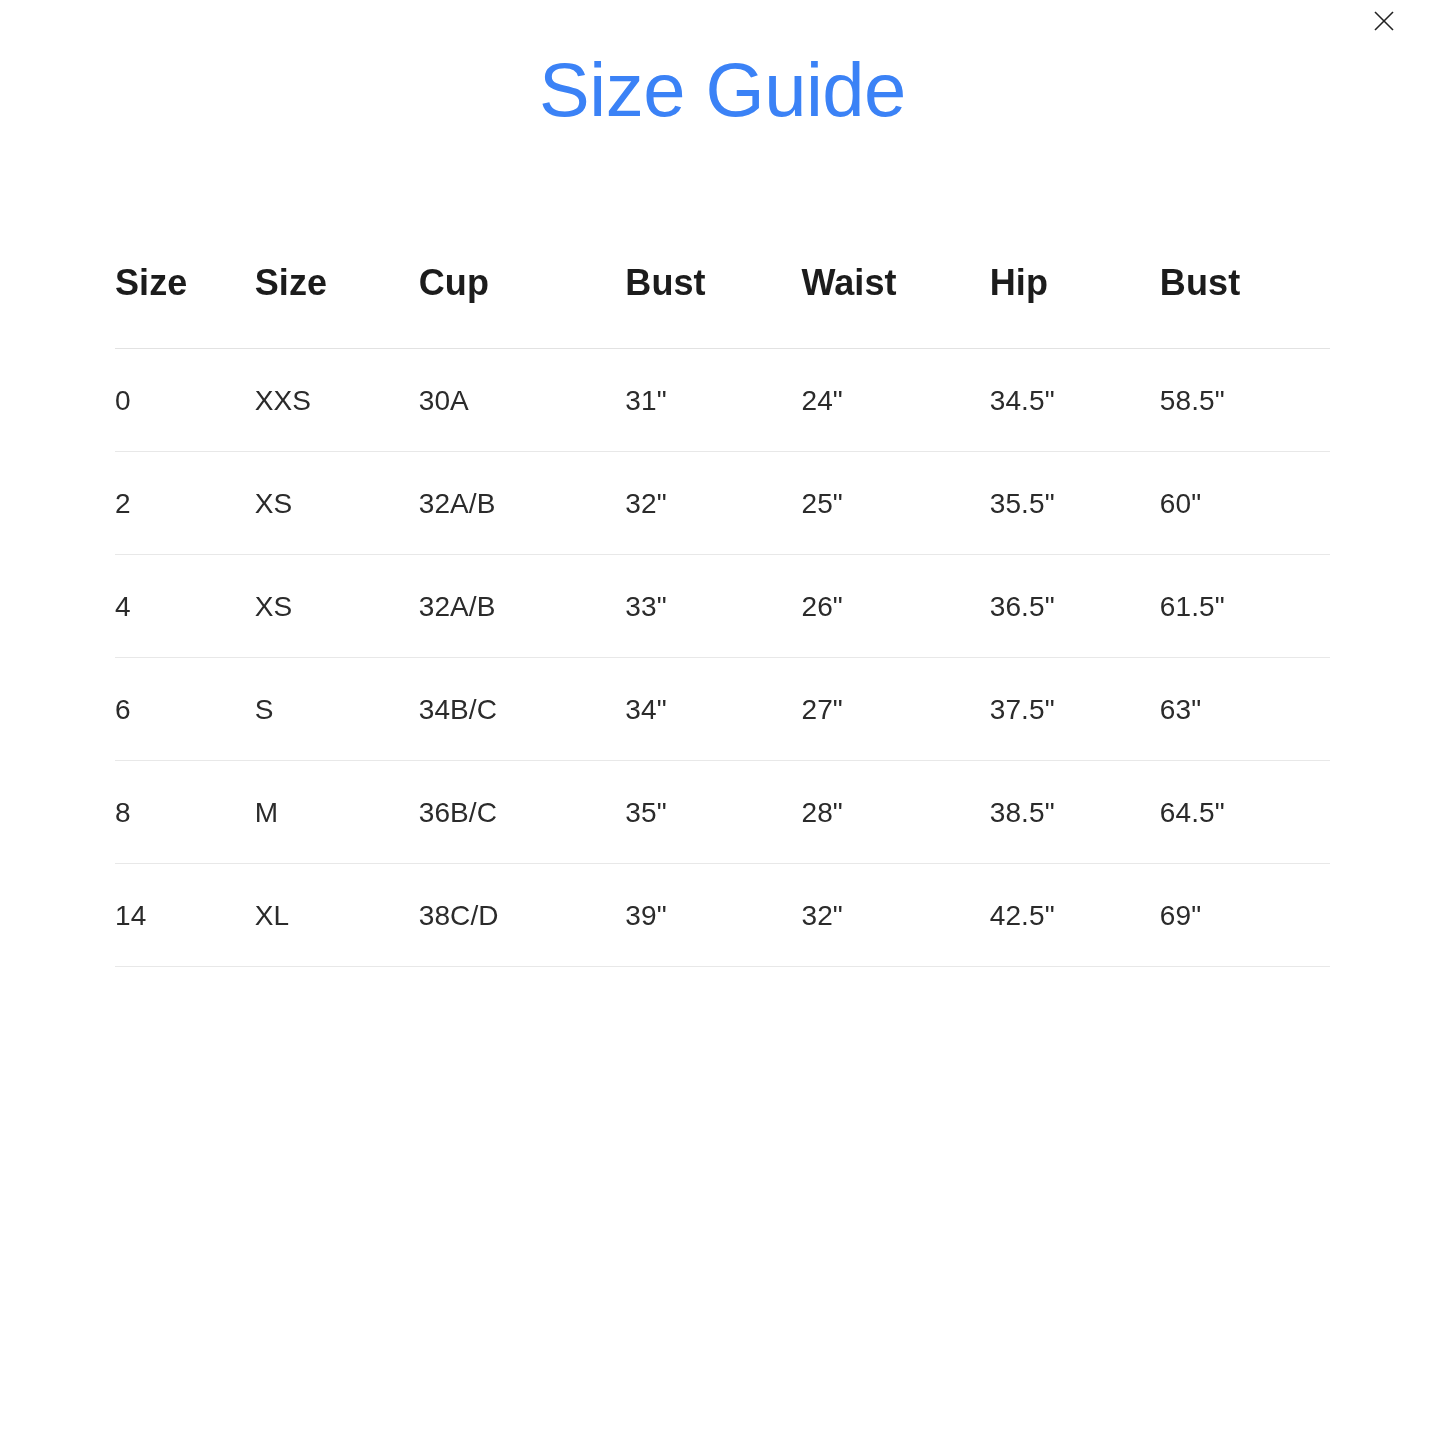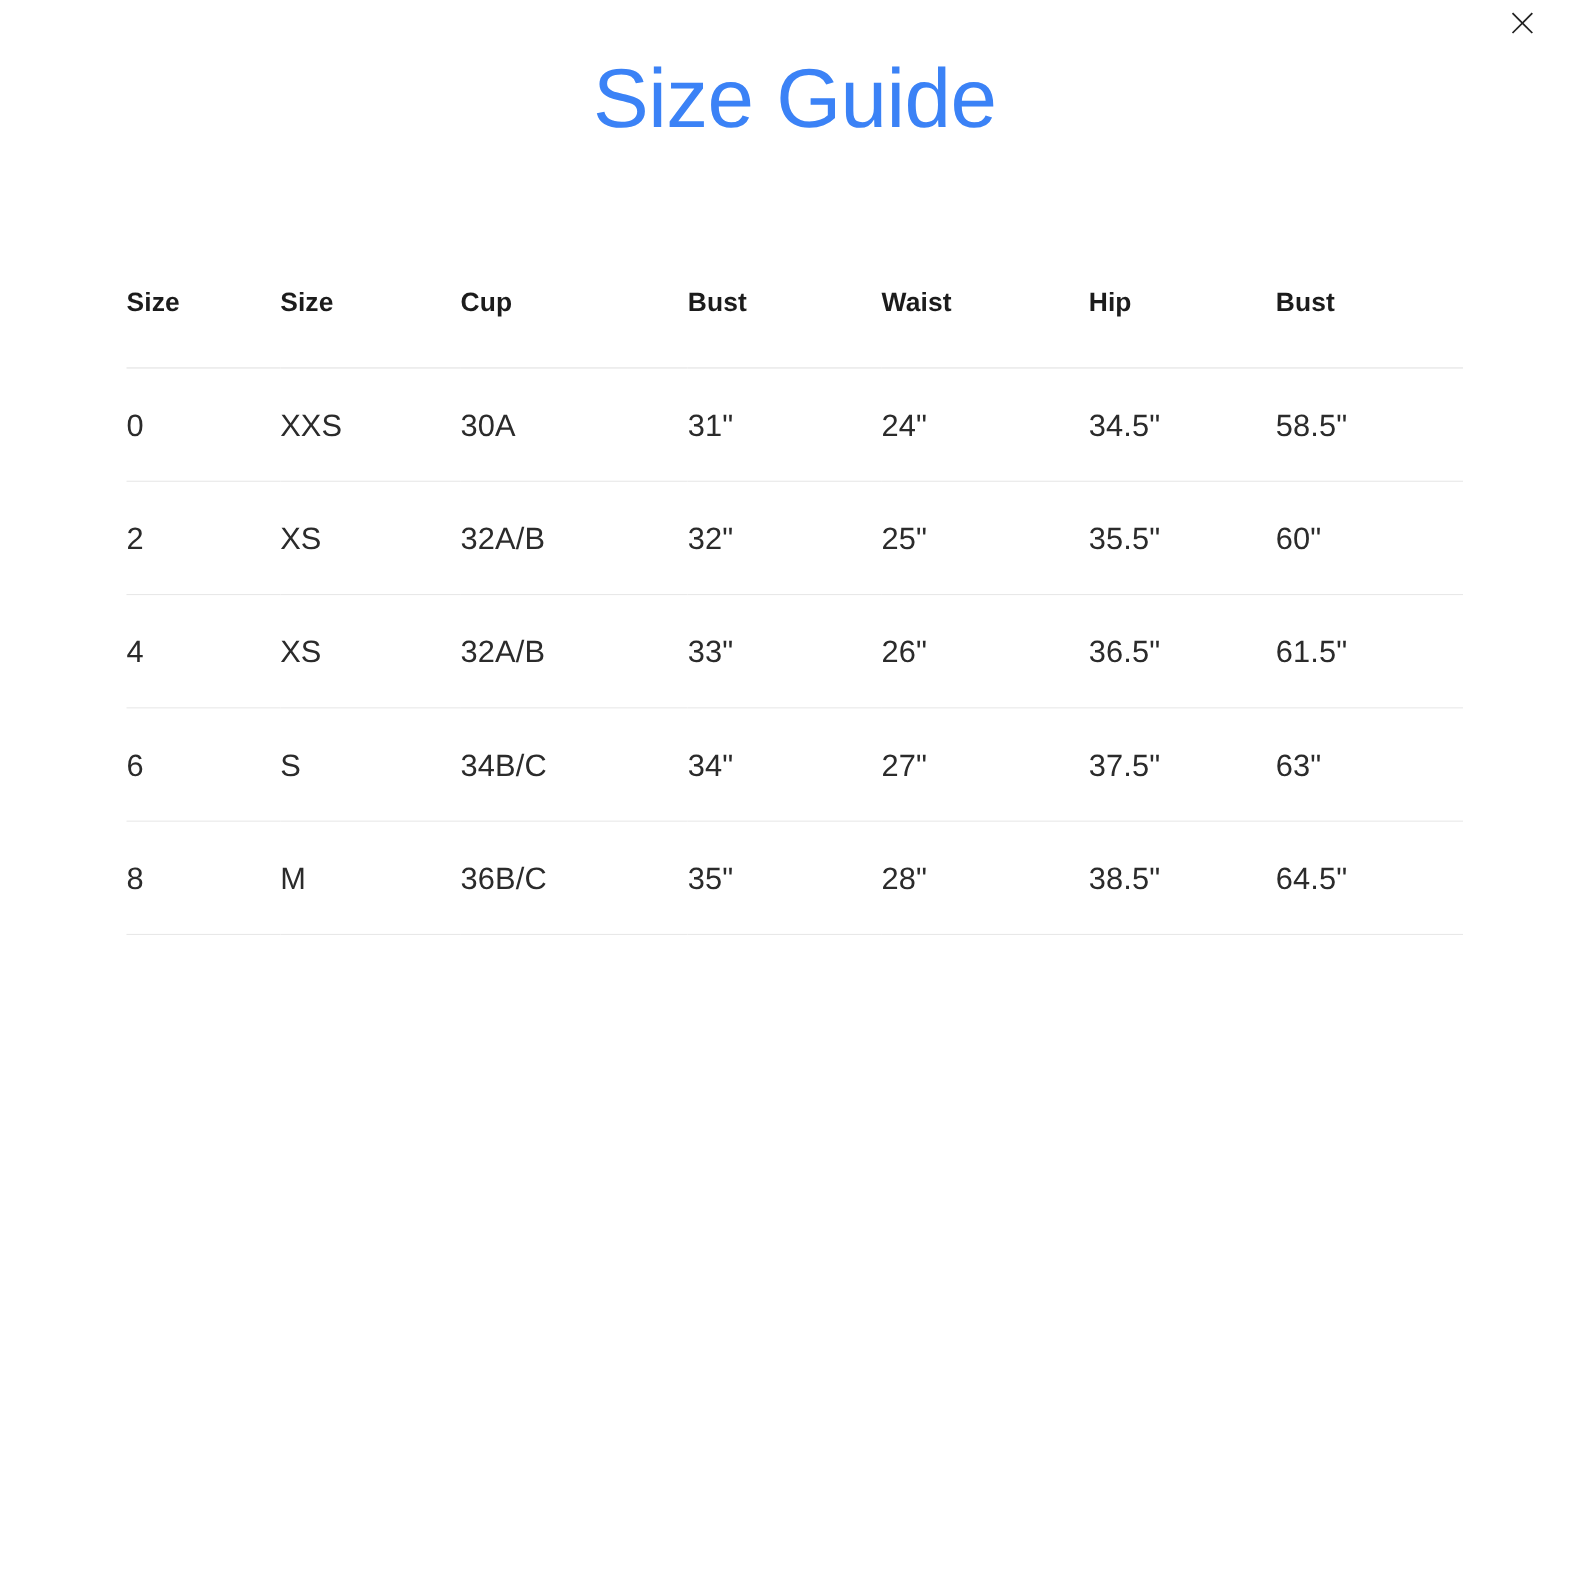--- a/index.html
+++ b/index.html
@@ -49,21 +49,21 @@
     margin-top: 130px;
     padding: 0 115px;
   }
   table.size-table {
     width: 100%;
     border-collapse: collapse;
     table-layout: fixed;
   }
   table.size-table th {
     text-align: left;
-    font-size: 24px;
+    font-size: 36px;
     font-weight: 700;
     color: #1c1c1c;
     padding: 0 0 44px 0;
     letter-spacing: 0.1px;
   }
   table.size-table thead tr {
     border-bottom: 1px solid #e2e2e2;
   }
   table.size-table td {
     text-align: left;
@@ -157,17 +157,26 @@
         </tr>
         <tr>
           <td>8</td>
           <td>M</td>
           <td>36B/C</td>
           <td>35"</td>
           <td>28"</td>
           <td>38.5"</td>
           <td>64.5"</td>
         </tr>
+        <tr>
+          <td>14</td>
+          <td>XL</td>
+          <td>38C/D</td>
+          <td>39"</td>
+          <td>32"</td>
+          <td>42.5"</td>
+          <td>69"</td>
+        </tr>
       </tbody>
     </table>
   </div>
 
 </div>
 
 </body></html>

